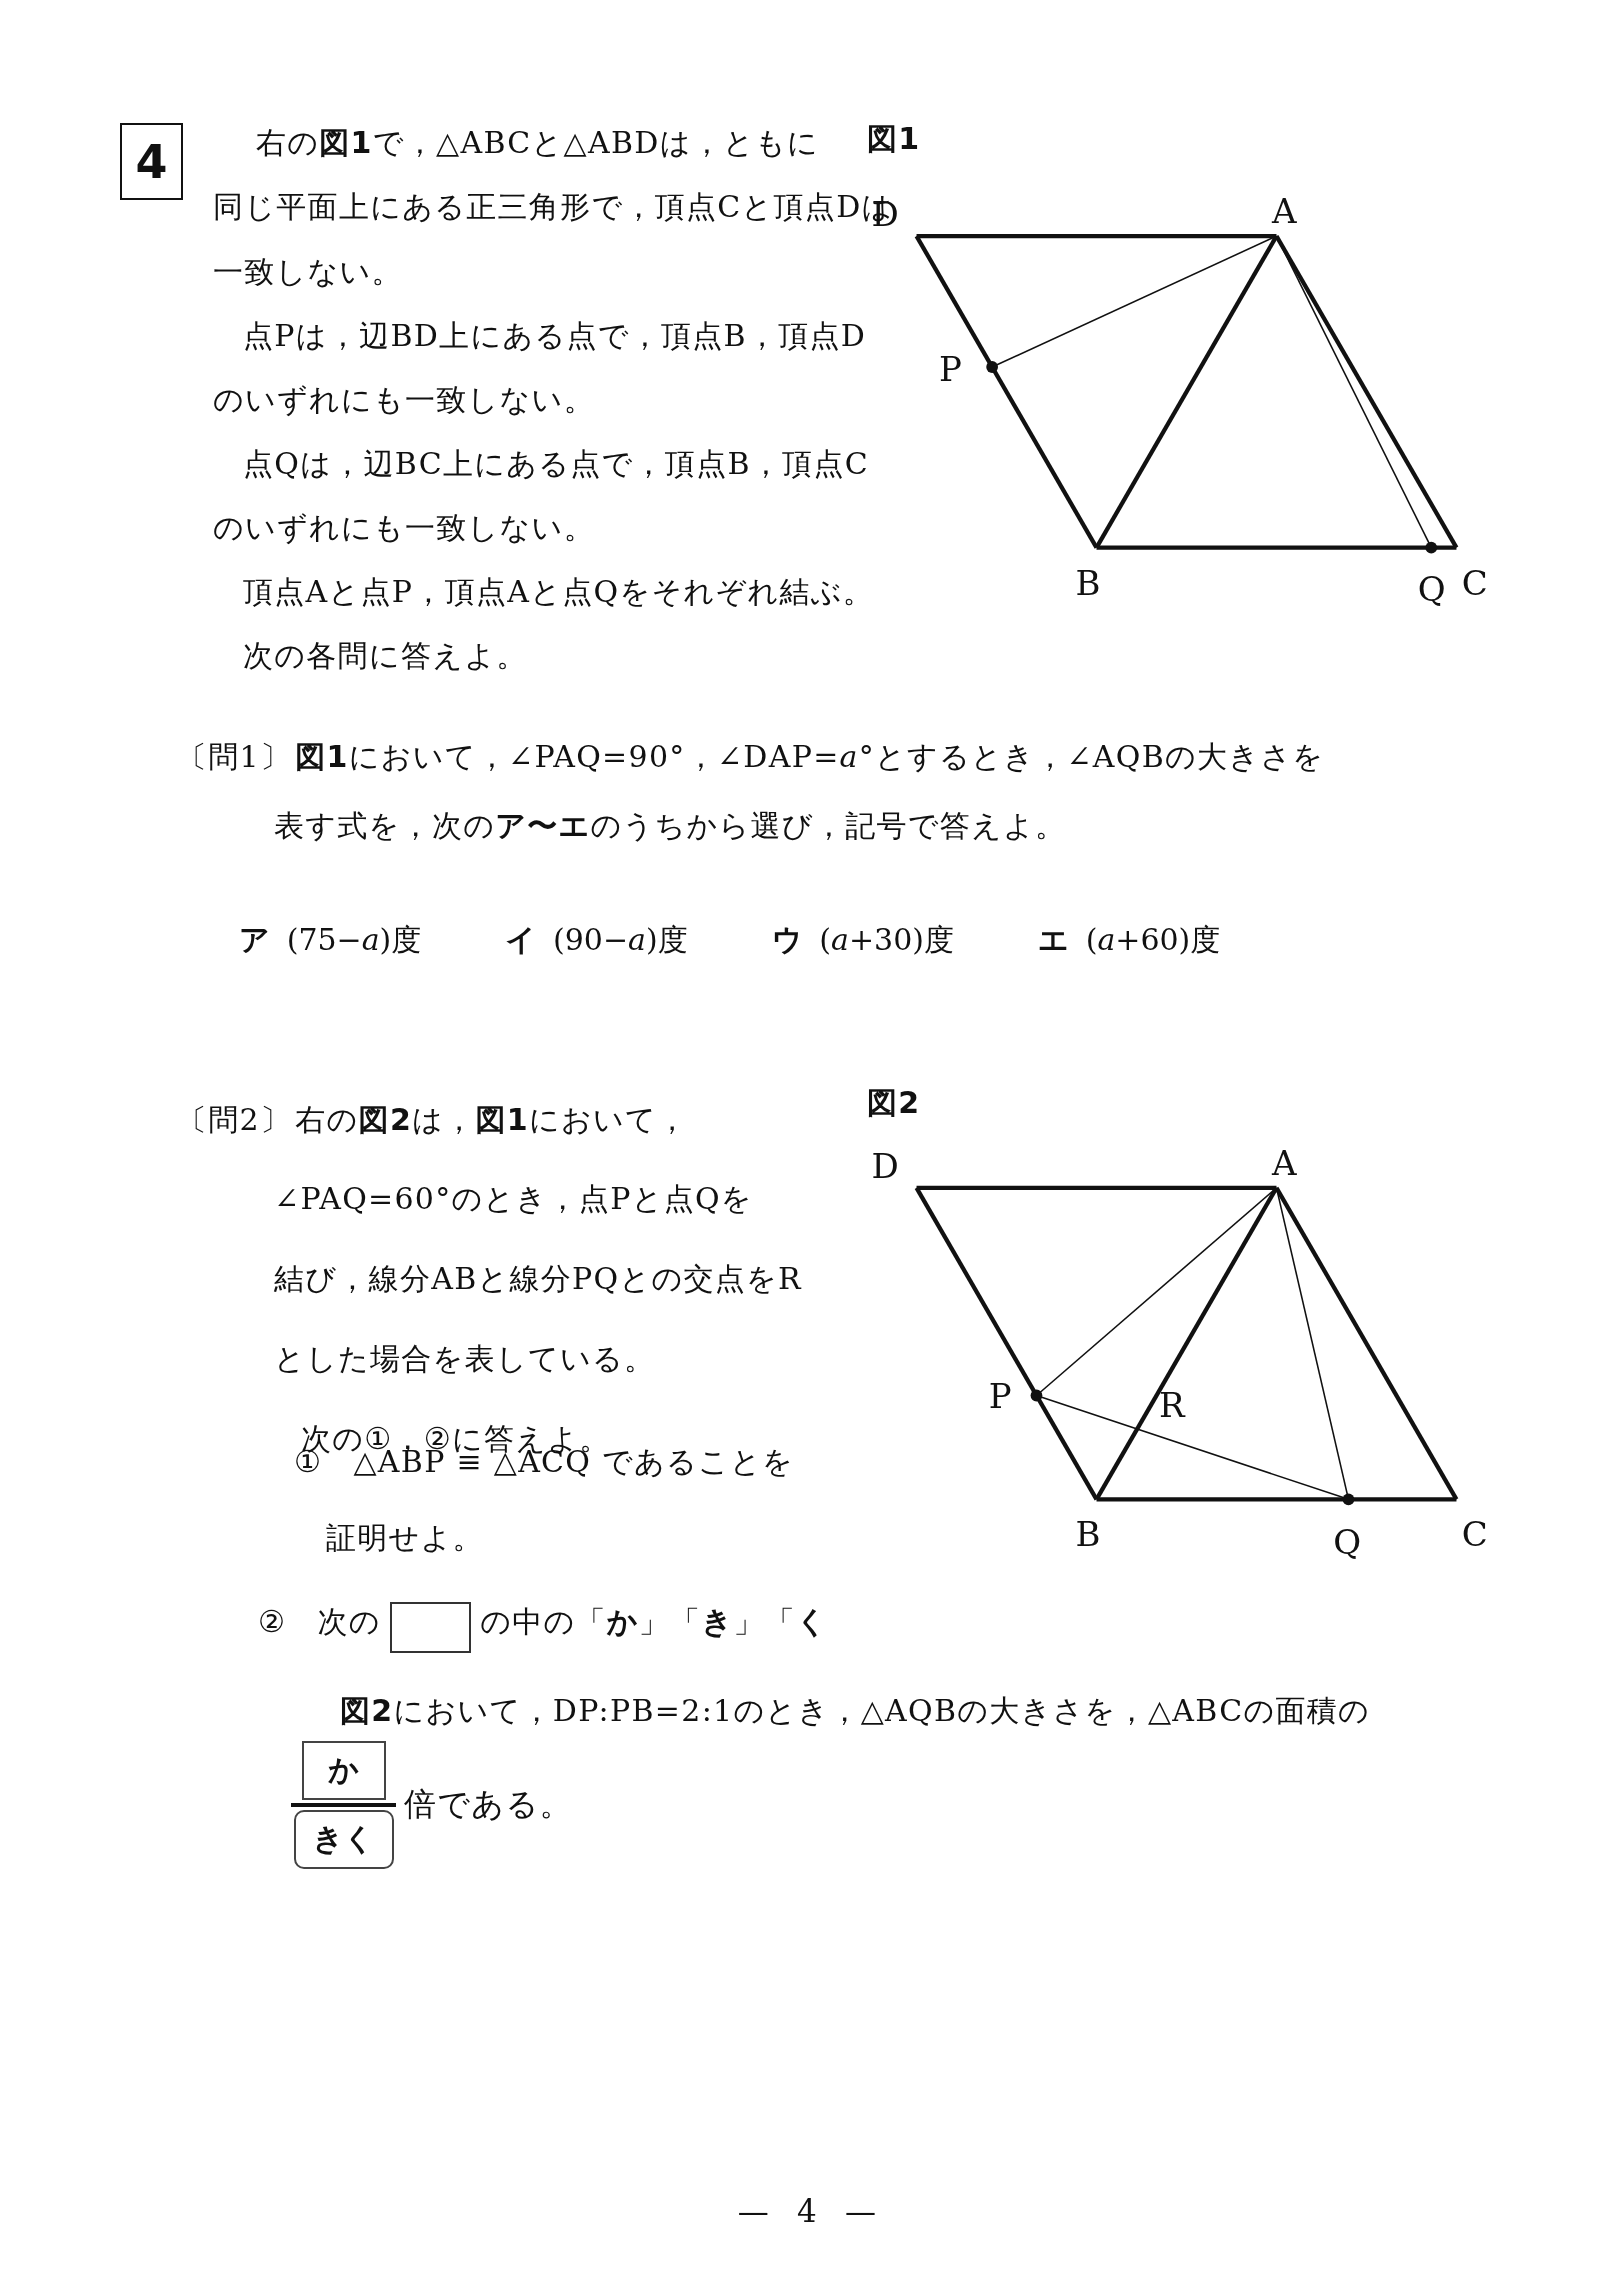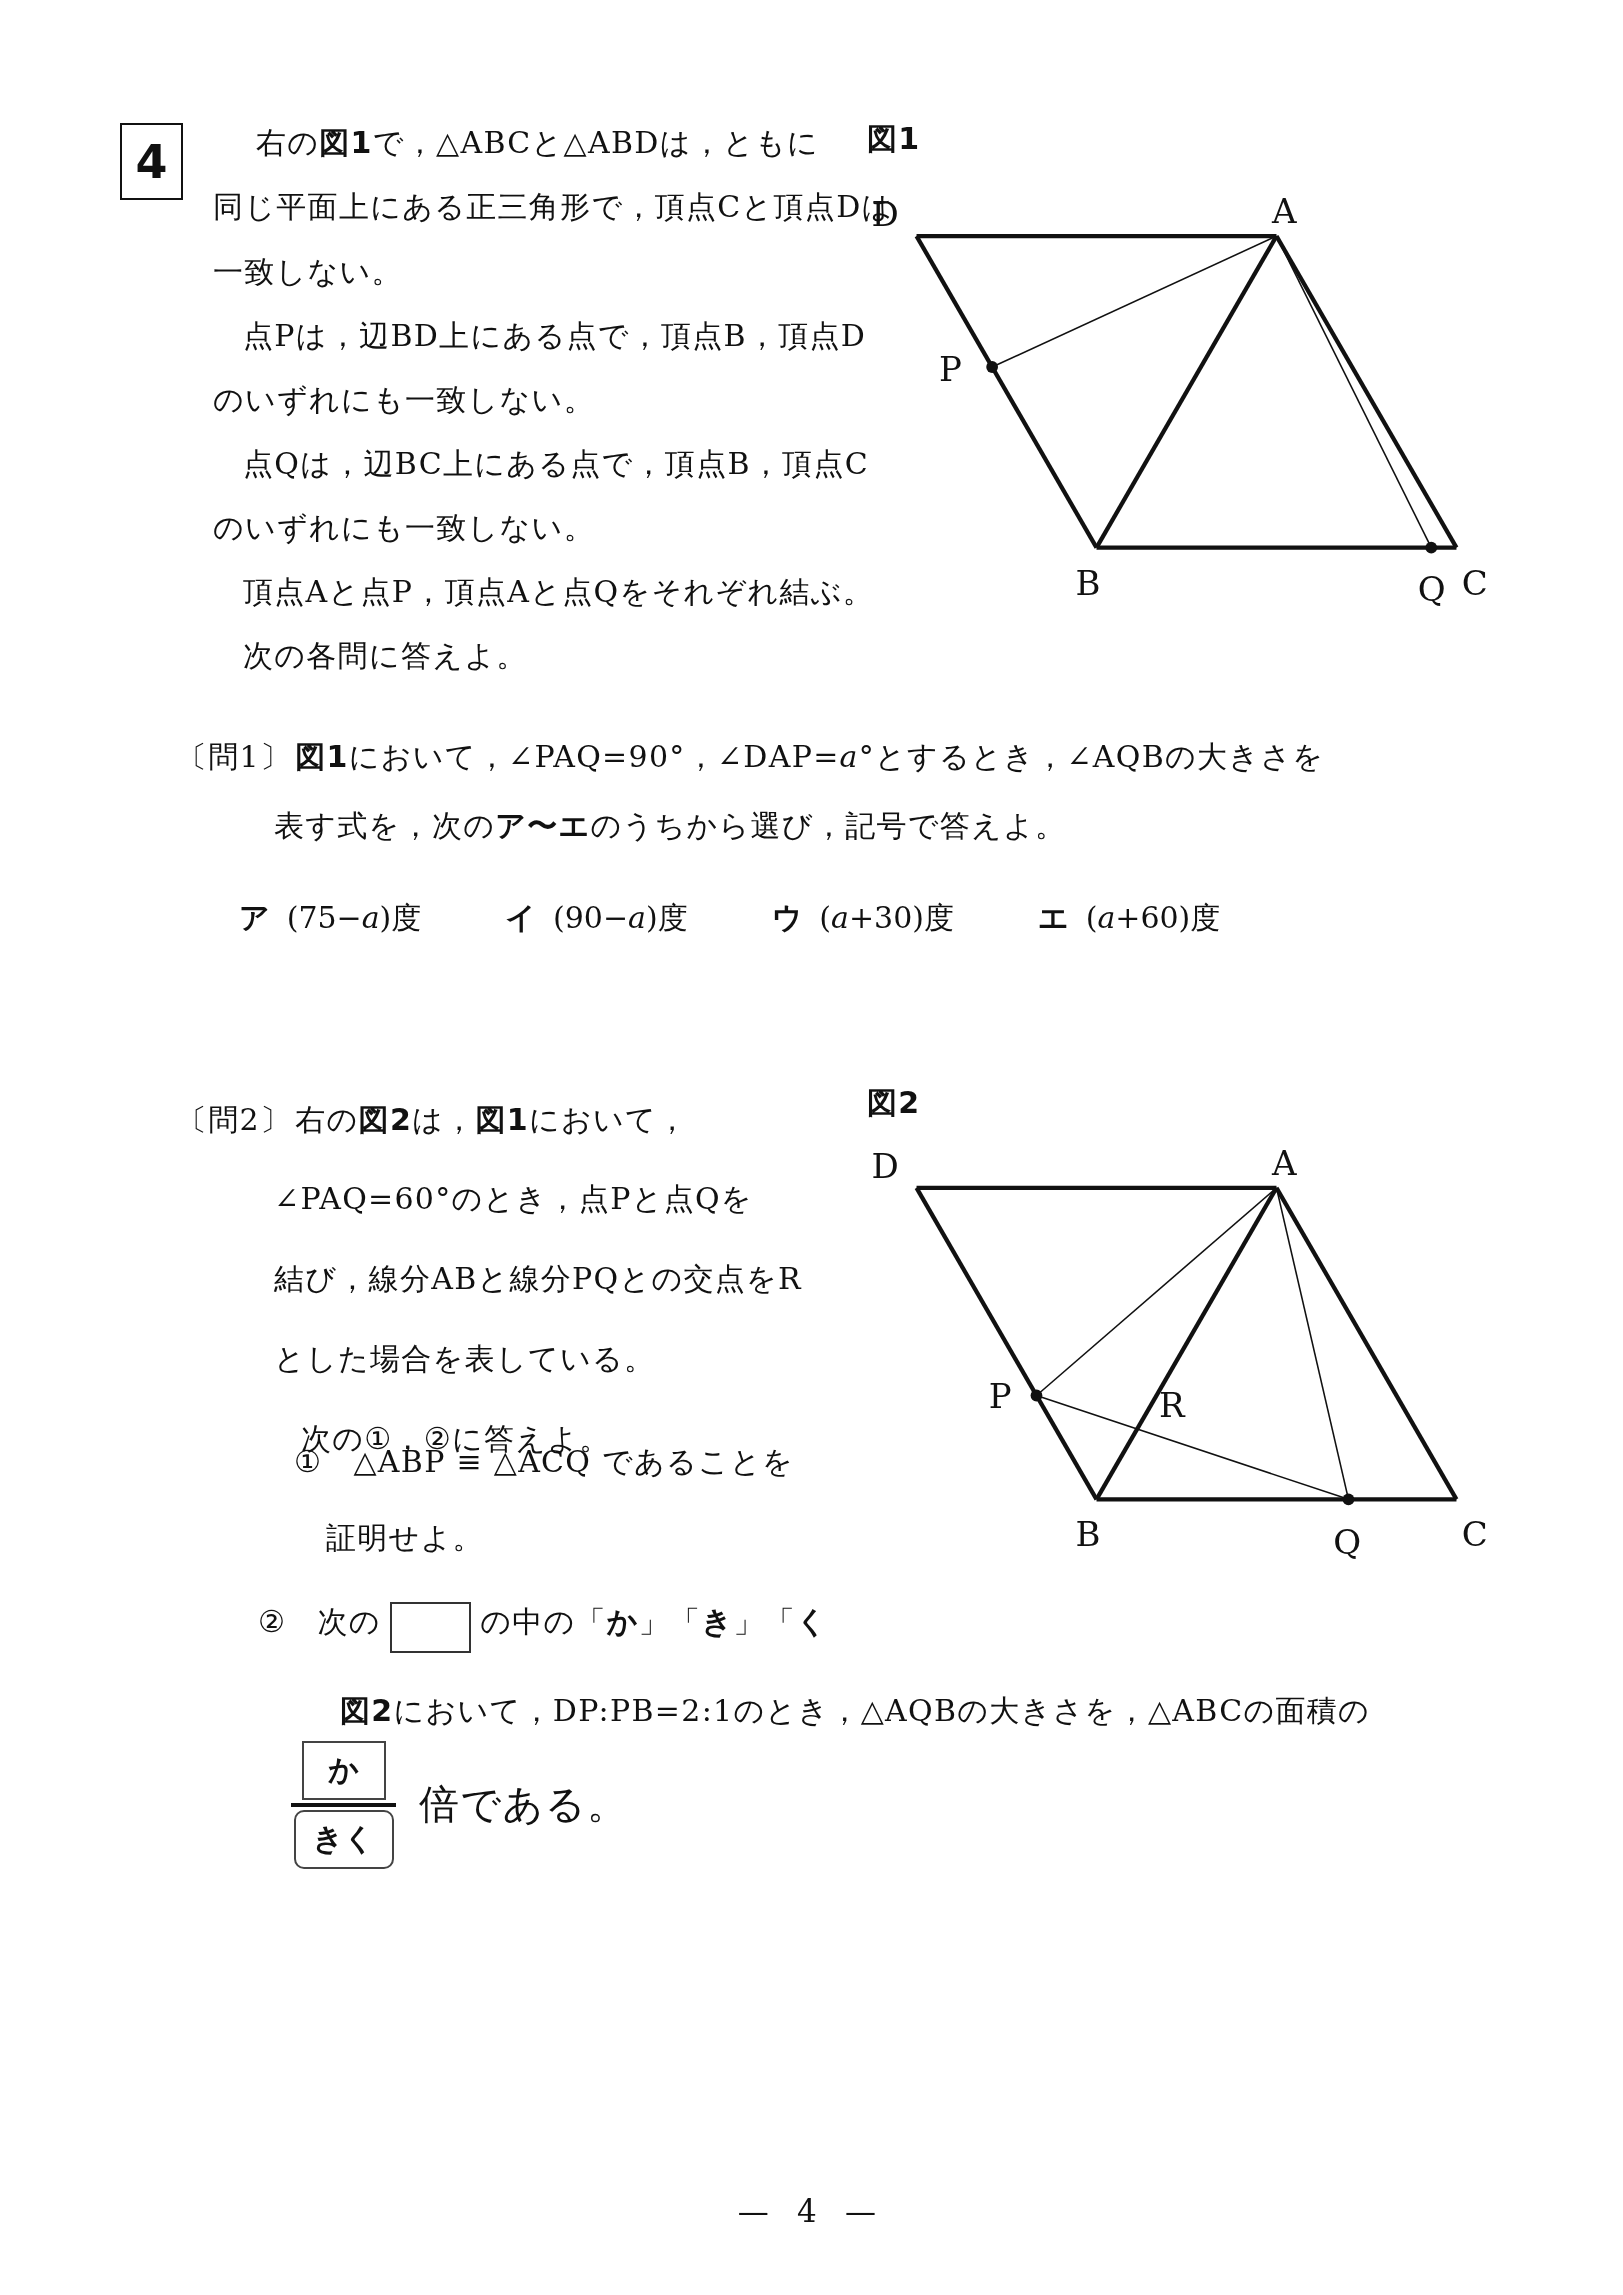--- a/index.html
+++ b/index.html
@@ -45,21 +45,21 @@
   .figsvg circle.pt{fill:#111;}
   .figsvg text{
     font-family:"DejaVu Serif","Liberation Serif",serif;
     font-size:52px;fill:#111;
   }
   .choices{
     position:absolute;left:239px;top:898px;
     display:flex;gap:84px;
     font-size:30px;
   }
-  .choice{white-space:nowrap;}
+  .choice{white-space:nowrap;margin-top:22px;}
   .choice .g{margin-right:17px;font-size:30px;}
   .inline-box{
     display:inline-block;
     width:77px;height:47px;
     border:2px solid #333;
     vertical-align:-14.4px;
     margin:0 9.2px;
     background:#fff;
   }
   .s2line{
@@ -75,21 +75,21 @@
   .frac-box{
     border:2px solid #444;
     display:flex;align-items:center;justify-content:center;
     font-family:"DejaVu Sans","Liberation Sans",sans-serif;
     font-weight:700;font-size:30px;
     background:#fff;
   }
   .frac-box.top{width:80px;height:55px;}
   .frac-box.bot{width:96px;height:55px;border-radius:10px;}
   .frac-bar{width:105px;height:3.3px;background:#111;margin:3.3px 0;}
-  .frac-tail{font-size:40px;margin-left:23px;letter-spacing:1.3px;}
+  .frac-tail{font-size:32px;margin-left:8px;letter-spacing:1.3px;}
   .footer-line{
     position:absolute;left:0;top:2193px;width:100%;
     text-align:center;font-size:31px;letter-spacing:9.2px;
   }
 </style>
 </head>
 <body>
 
 <div class="page">
 

